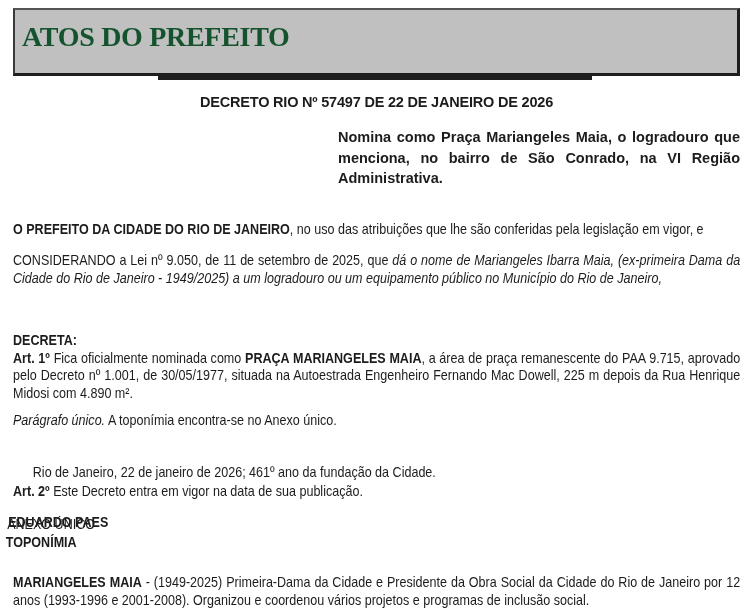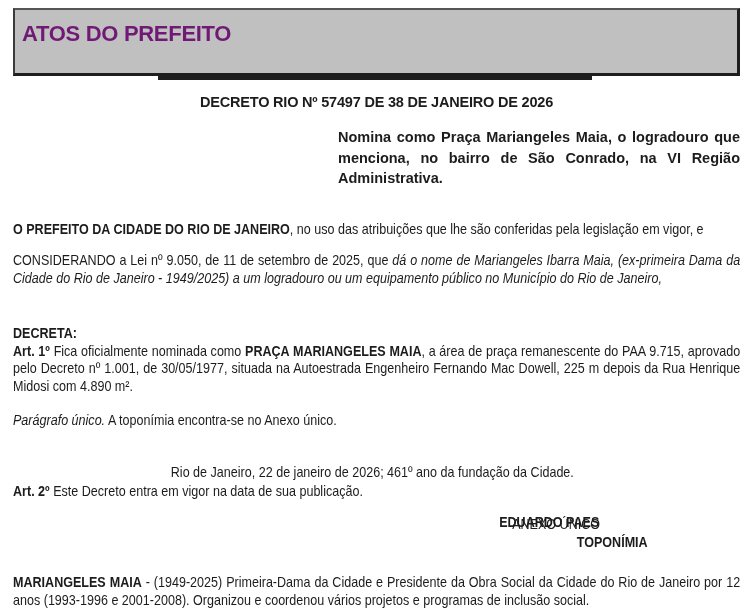--- a/index.html
+++ b/index.html
@@ -25,24 +25,25 @@
     border: 2px solid #2a2a2a;
     border-top-color: #555;
     border-left-color: #3a3a3a;
     border-right: 3px solid #1e1e1e;
     border-bottom: 3px solid #1e1e1e;
   }
   .header-title {
     position: absolute;
     left: 7px;
     top: 11px;
-    font-size: 22px;
+    font-size: 28px;
     font-weight: bold;
     letter-spacing: -0.3px;
-    color: #701a75;
+    color: #14532d;
+    font-family: Liberation Serif, serif;
   }
   .header-shadow {
     position: absolute;
     left: 158px;
     top: 74px;
     width: 434px;
     height: 6px;
     background: #1e1e1e;
   }
   .decree-title {
@@ -69,35 +70,35 @@
     position: absolute;
     left: 13px;
     width: 727px;
     font-size: 14.6px;
     line-height: 17.5px;
     text-align: justify;
     transform-origin: left top;
   }
   .p-prefeito { top: 221px; }
   .p-considerando { top: 252px; }
-  .p-decreta { top: 325px; }
+  .p-decreta { top: 332px; }
   .p-paragrafo { top: 412px; }
   .p-art2 { top: 447px; margin-top: 36px; }
   .centered-line {
     position: absolute;
     left: 0;
     width: 607px;
-    text-align: right;
+    text-align: left;
     font-size: 14.6px;
     line-height: 17.5px;
   }
   .c-city { top: 464px; }
   .c-signer { top: 482px; font-weight: bold; margin-top: 32px; }
   .c-anexo { top: 516px; font-weight: normal; }
-  .c-toponimia { top: 534px; font-weight: bold; margin-left: 46px; }
+  .c-toponimia { top: 534px; font-weight: bold; }
   .p-bio { top: 574px; }
   b { font-weight: bold; }
   i { font-style: italic; }
   .squeeze {
     display: inline-block;
     transform: scaleX(0.86);
     transform-origin: left top;
     width: 116.3%;
   }
   .squeeze-center {
@@ -107,21 +108,21 @@
   }
 </style>
 </head>
 <body>
 
 <div class="header-box">
   <div class="header-title">ATOS DO PREFEITO</div>
 </div>
 <div class="header-shadow"></div>
 
-<div class="decree-title">DECRETO RIO Nº 57497 DE 38 DE JANEIRO DE 2026</div>
+<div class="decree-title">DECRETO RIO Nº 57497 DE 22 DE JANEIRO DE 2026</div>
 
 <div class="summary">Nomina como Praça Mariangeles Maia, o logradouro que menciona, no bairro de São Conrado, na VI Região Administrativa.</div>
 
 <div class="body-text p-prefeito">
   <span class="squeeze">
     <b>O PREFEITO DA CIDADE DO RIO DE JANEIRO</b><span>, no uso das atribuições que lhe são conferidas pela legislação em vigor, e</span>
   </span>
 </div>
 
 <div class="body-text p-considerando">

